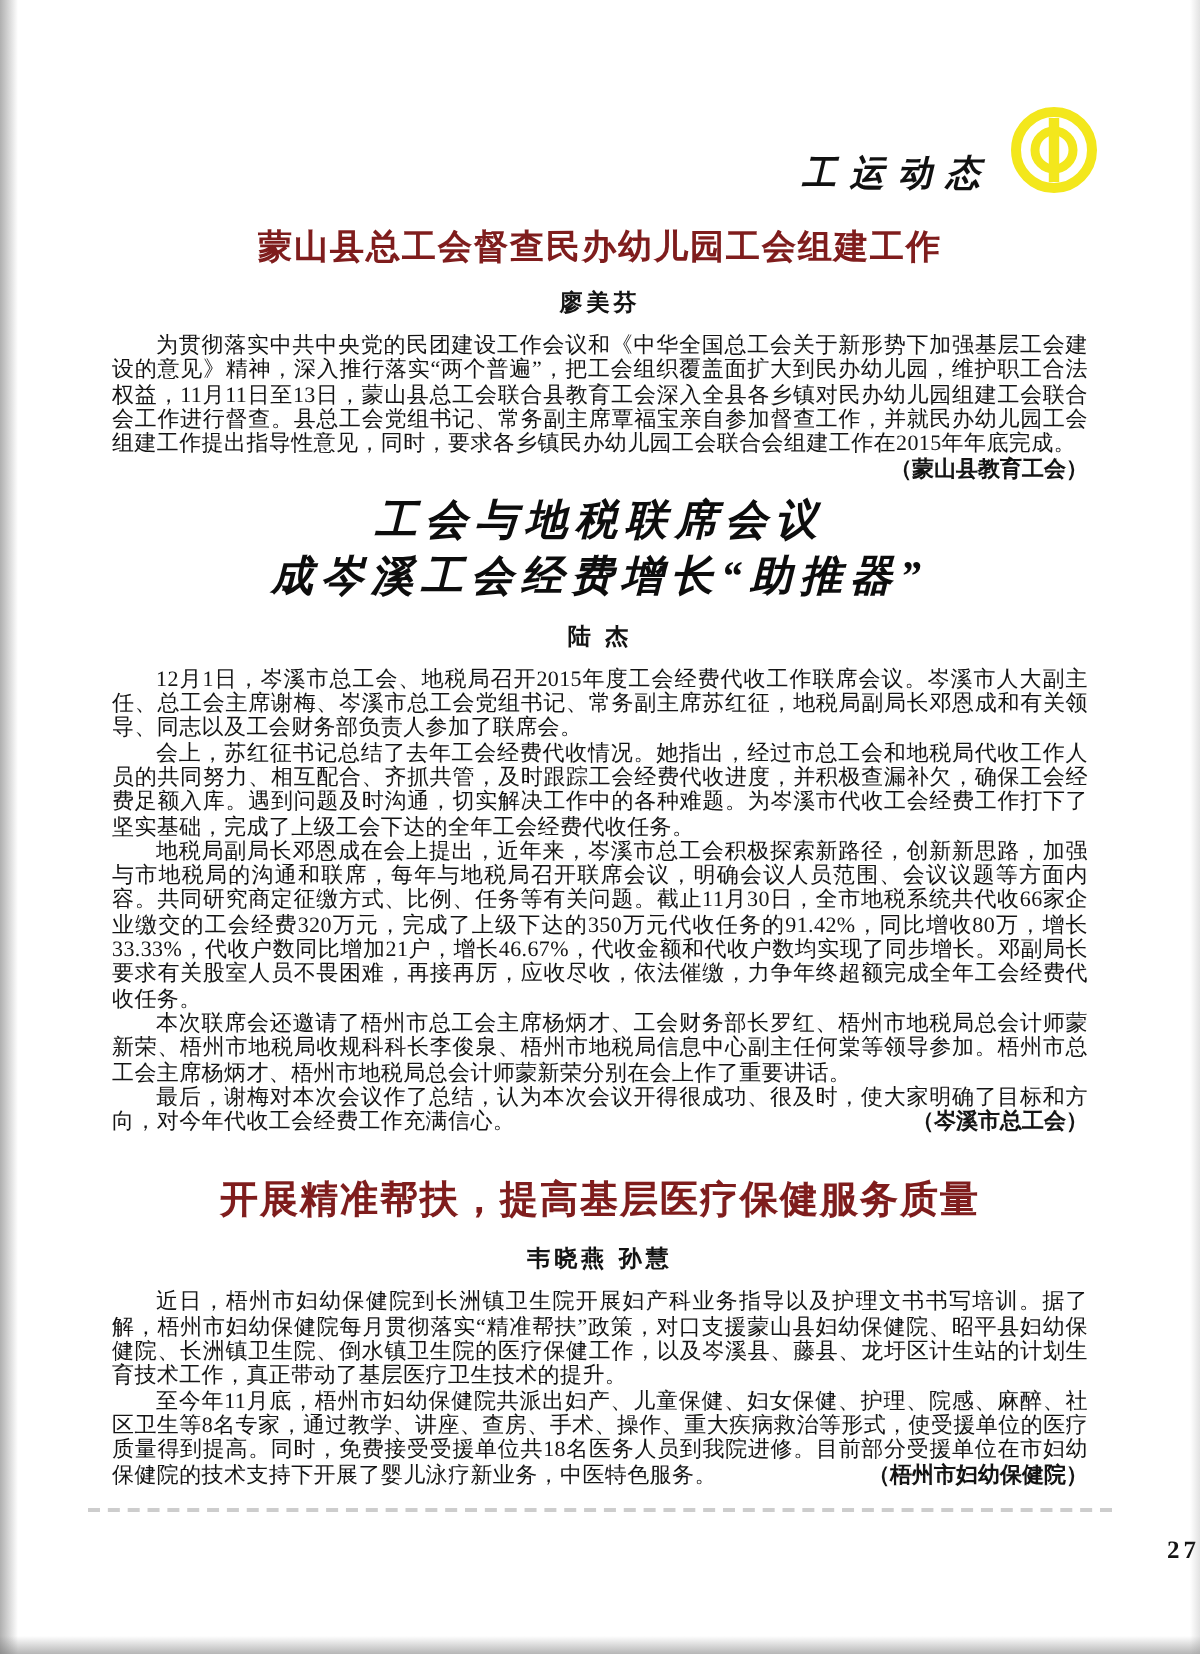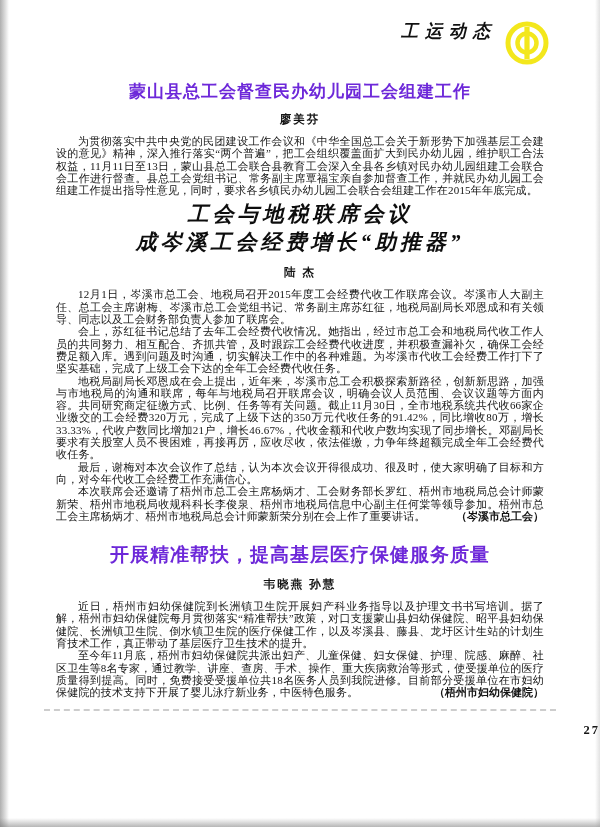--- a/index.html
+++ b/index.html
@@ -14,36 +14,36 @@
   }
   
   .edge-left{position:absolute;left:0;top:0;width:9px;height:100%;
     background:linear-gradient(to right,rgba(110,110,110,.55),rgba(255,255,255,0));}
   .edge-bottom{position:absolute;left:0;bottom:0;width:100%;height:9px;
     background:linear-gradient(to top,rgba(110,110,110,.5),rgba(255,255,255,0));}
   .edge-right{position:absolute;right:0;top:0;width:5px;height:100%;
     background:linear-gradient(to left,rgba(140,140,140,.25),rgba(255,255,255,0));}
 
   .masthead-row{
-    padding:20px 50px 0 0;
-    display:flex;justify-content:flex-end;align-items:flex-start;gap:7px;height:46px;box-sizing:content-box;
+    padding:52px 50px 0 0;
+    display:flex;justify-content:flex-end;align-items:flex-end;gap:7px;height:46px;box-sizing:content-box;
   }
   .masthead{
     font-family:"Liberation Serif","DejaVu Serif",serif;
     font-weight:bold;font-style:italic;
     font-size:17px;letter-spacing:7px;color:#111;
     transform:scaleY(1.05);white-space:nowrap;
   }
   .logo svg{display:block;}
 
   .content{padding:0 56px;}
 
   .art-title{
     font-family:"Liberation Sans","DejaVu Sans",sans-serif;
-    font-weight:bold;text-align:center;margin:0;color:#6d28d9;
+    font-weight:bold;text-align:center;margin:0;color:#7f1d1d;
   }
   .t1{font-size:17px;margin-top:14px;letter-spacing:1px;}
   .t3{font-size:19px;margin-top:20px;letter-spacing:1px;}
   .t2{
     font-family:"Liberation Serif","DejaVu Serif",serif;
     font-weight:bold;font-style:italic;
     text-align:center;font-size:21px;line-height:28px;
     letter-spacing:4px;margin-top:4px;color:#0d0d0d;
   }
   .author{
@@ -88,33 +88,34 @@
       </svg>
     </span>
   </header>
 
   <div class="content">
 
     <section>
       <h1 class="art-title t1">蒙山县总工会督查民办幼儿园工会组建工作</h1>
       <div class="author">廖美芬</div>
       <p class="body first">为贯彻落实中共中央党的民团建设工作会议和《中华全国总工会关于新形势下加强基层工会建设的意见》精神，深入推行落实“两个普遍”，把工会组织覆盖面扩大到民办幼儿园，维护职工合法权益，11月11日至13日，蒙山县总工会联合县教育工会深入全县各乡镇对民办幼儿园组建工会联合会工作进行督查。县总工会党组书记、常务副主席覃福宝亲自参加督查工作，并就民办幼儿园工会组建工作提出指导性意见，同时，要求各乡镇民办幼儿园工会联合会组建工作在2015年年底完成。</p>
+      <div class="attr own-line">（蒙山县教育工会）</div>
     </section>
 
     <section>
       <div class="t2">
         <div>工会与地税联席会议</div>
         <div>成岑溪工会经费增长“助推器”</div>
       </div>
       <div class="author">陆  杰</div>
       <p class="body first">12月1日，岑溪市总工会、地税局召开2015年度工会经费代收工作联席会议。岑溪市人大副主任、总工会主席谢梅、岑溪市总工会党组书记、常务副主席苏红征，地税局副局长邓恩成和有关领导、同志以及工会财务部负责人参加了联席会。</p>
       <p class="body">会上，苏红征书记总结了去年工会经费代收情况。她指出，经过市总工会和地税局代收工作人员的共同努力、相互配合、齐抓共管，及时跟踪工会经费代收进度，并积极查漏补欠，确保工会经费足额入库。遇到问题及时沟通，切实解决工作中的各种难题。为岑溪市代收工会经费工作打下了坚实基础，完成了上级工会下达的全年工会经费代收任务。</p>
       <p class="body">地税局副局长邓恩成在会上提出，近年来，岑溪市总工会积极探索新路径，创新新思路，加强与市地税局的沟通和联席，每年与地税局召开联席会议，明确会议人员范围、会议议题等方面内容。共同研究商定征缴方式、比例、任务等有关问题。截止11月30日，全市地税系统共代收66家企业缴交的工会经费320万元，完成了上级下达的350万元代收任务的91.42%，同比增收80万，增长33.33%，代收户数同比增加21户，增长46.67%，代收金额和代收户数均实现了同步增长。邓副局长要求有关股室人员不畏困难，再接再厉，应收尽收，依法催缴，力争年终超额完成全年工会经费代收任务。</p>
+      <p class="body">本次联席会还邀请了梧州市总工会主席杨炳才、工会财务部长罗红、梧州市地税局总会计师蒙新荣、梧州市地税局收规科科长李俊泉、梧州市地税局信息中心副主任何棠等领导参加。梧州市总工会主席杨炳才、梧州市地税局总会计师蒙新荣分别在会上作了重要讲话。</p>
       <p class="body">最后，谢梅对本次会议作了总结，认为本次会议开得很成功、很及时，使大家明确了目标和方向，对今年代收工会经费工作充满信心。</p>
-      <p class="body">本次联席会还邀请了梧州市总工会主席杨炳才、工会财务部长罗红、梧州市地税局总会计师蒙新荣、梧州市地税局收规科科长李俊泉、梧州市地税局信息中心副主任何棠等领导参加。梧州市总工会主席杨炳才、梧州市地税局总会计师蒙新荣分别在会上作了重要讲话。</p>
       <div class="attr inline">（岑溪市总工会）</div>
     </section>
 
     <section>
       <h1 class="art-title t3">开展精准帮扶，提高基层医疗保健服务质量</h1>
       <div class="author">韦晓燕  孙慧</div>
       <p class="body first">近日，梧州市妇幼保健院到长洲镇卫生院开展妇产科业务指导以及护理文书书写培训。据了解，梧州市妇幼保健院每月贯彻落实“精准帮扶”政策，对口支援蒙山县妇幼保健院、昭平县妇幼保健院、长洲镇卫生院、倒水镇卫生院的医疗保健工作，以及岑溪县、藤县、龙圩区计生站的计划生育技术工作，真正带动了基层医疗卫生技术的提升。</p>
       <p class="body">至今年11月底，梧州市妇幼保健院共派出妇产、儿童保健、妇女保健、护理、院感、麻醉、社区卫生等8名专家，通过教学、讲座、查房、手术、操作、重大疾病救治等形式，使受援单位的医疗质量得到提高。同时，免费接受受援单位共18名医务人员到我院进修。目前部分受援单位在市妇幼保健院的技术支持下开展了婴儿泳疗新业务，中医特色服务。</p>
       <div class="attr inline">（梧州市妇幼保健院）</div>
     </section>

